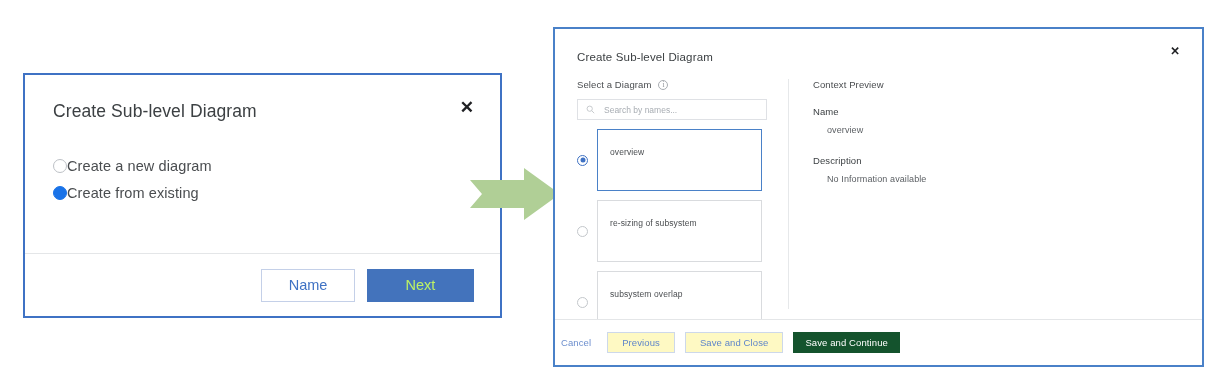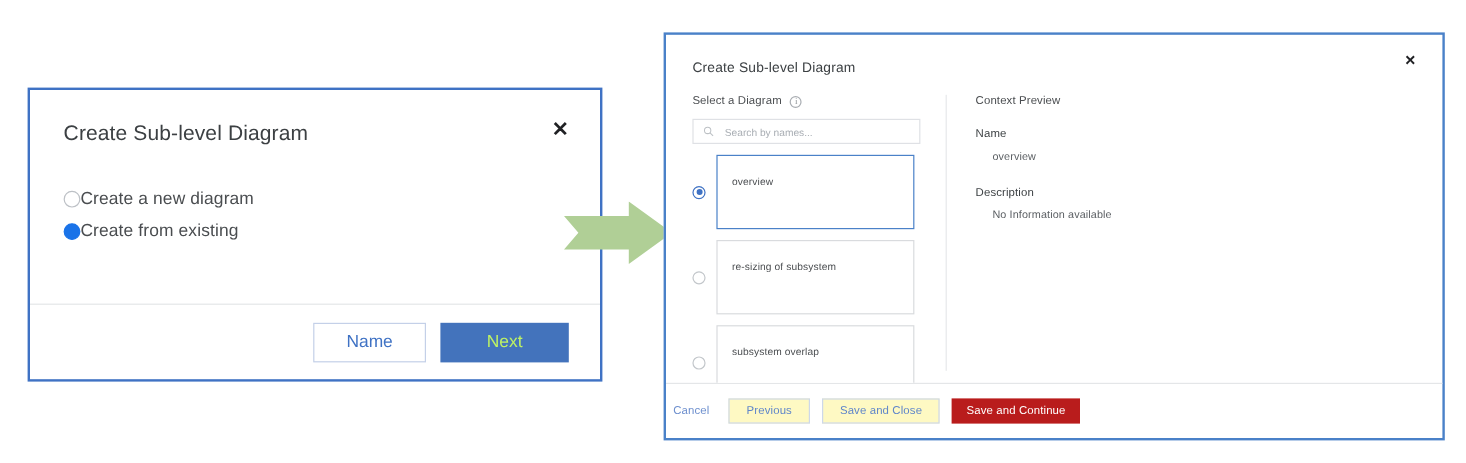--- a/index.html
+++ b/index.html
@@ -343,21 +343,21 @@
     display: flex;
     align-items: center;
     justify-content: center;
     cursor: pointer;
     box-sizing: border-box;
     letter-spacing: 0.1px;
   }
   .btn-primary {
     height: 21px;
     border: none;
-    background: #b91c1c;
+    background: #14532d;
     color: #ffffff;
     font-size: 9.5px;
     font-family: "Liberation Sans", sans-serif;
     padding: 0 12px;
     display: flex;
     align-items: center;
     justify-content: center;
     cursor: pointer;
     box-sizing: border-box;
     letter-spacing: 0.1px;

